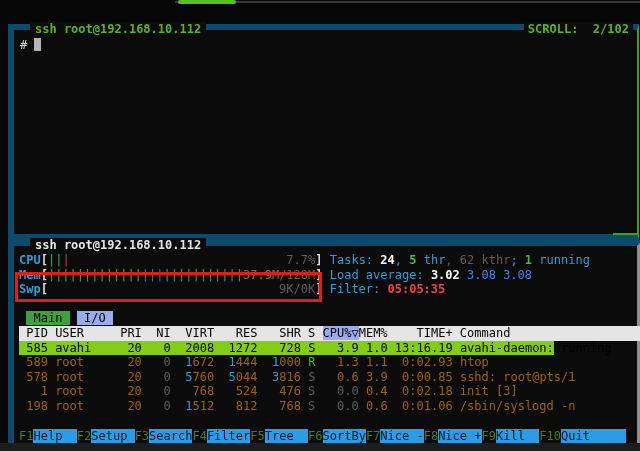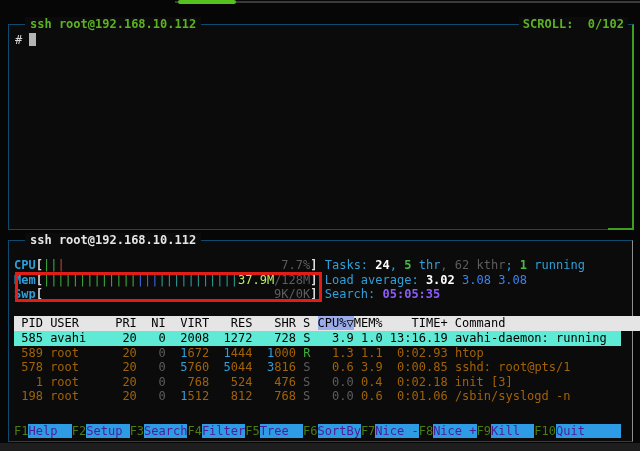--- a/index.html
+++ b/index.html
@@ -1,84 +1,85 @@
 <!DOCTYPE html>
 <html><head>
 <meta charset="utf-8">
 <style>
   html,body{margin:0;padding:0}
   body{width:640px;height:451px;background:#060606;position:relative;overflow:hidden;
        font-family:"DejaVu Sans Mono","Liberation Mono",monospace;font-size:12px}
-  .pane{position:absolute;background:#0b0b0b;border:1px solid #0c4a6e}
+  .pane{position:absolute;background:#0b0b0b;border:6px solid #0c4a6e}
   #pane-shell{left:8px;top:24px;width:623px;height:204px;border-right:2px solid #3f9e1f}
   #pane-htop{left:8px;top:240px;width:623px;height:200px;border-right-color:#8f8f8f}
   .pane-title{position:absolute;top:-8px;left:16px;background:#0b0b0b;padding:0 5px;
               font-weight:bold;white-space:pre}
   #shell-title{color:#5cb321}
   #htop-title{color:#e6e6e6}
   #scroll-ind{position:absolute;top:-8px;right:4px;background:#0b0b0b;padding:0 4px;
               color:#5cb321;font-weight:bold;white-space:pre}
   #green-seg{position:absolute;right:-2px;bottom:-1px;width:26px;height:2px;background:#3f9e1f}
   #shell-line{position:absolute;left:6px;top:8px;color:#d8d8d8;white-space:pre}
   .cursor-block{display:inline-block;width:7px;height:13px;background:#b4b4b4;vertical-align:-2px}
-  #htop-content{position:absolute;left:5px;top:17px;width:612px}
+  #htop-content{position:absolute;left:5px;top:7px;width:612px}
   .tline{white-space:pre;height:14.6px;line-height:14.6px}
   .hdr-line{background:#e5e5e5;width:628px}
   .c-hdr{color:#000}
   .c-hdr-sort{background:#9bacec;color:#000}
-  .row-cursor{background:#5eead4;width:607px}
+  .row-cursor{background:#84cc16;width:535px}
   .row-cursor span{color:#000 !important;font-weight:normal !important}
   .c-mlabel{color:#2f9fd9;font-weight:bold}
   .c-label{color:#2f9fd9}
   .c-bw{color:#ffffff;font-weight:bold}
   .c-g{color:#49bb49;font-weight:bold}
   .c-dim{color:#5d5d5d}
   .c-b2{color:#3b82f6}
-  .c-up{color:#8b5cf6;font-weight:bold}
+  .c-up{color:#ef4444;font-weight:bold}
   .c-bracket{color:#dcdcdc;font-weight:bold}
   .c-bar-green{color:#3fae3f}
   .c-bar-red{color:#c4423a}
   .c-bar-blue{color:#3f6fe0}
   .c-bar-cyan{color:#2f9e96}
-  .c-memtxt{color:#bef264}
+  .c-memtxt{color:#737373}
   .c-w{color:#a16207}
   .c-nb{color:#2f9fd9}
   .c-st-r{color:#3fae3f}
   .c-tab-on{background:#3da23d;color:#000}
   .c-tab-off{background:#9bacec;color:#000}
   .c-fk{color:#4d7c0f}
-  .c-fl{background:#2e9ce4;color:#4c1d95}
+  .c-fl{background:#2e9ce4;color:#0f172a}
   #fkey-bar{position:absolute;left:5px;bottom:3px;white-space:pre;line-height:14px}
   #fkey-bar span{white-space:pre}
   #red-annotation{position:absolute;left:15px;top:272px;width:301px;height:24px;
                   border:3px solid #e01d16;z-index:5;pointer-events:none}
   #video-line{position:absolute;left:175px;top:1px;width:465px;height:2px;background:#3a3a3a}
   #video-progress{position:absolute;left:178px;top:0;width:58px;height:4px;background:#56c01e;border-radius:2px}
   #bottom-strip{position:absolute;left:0;bottom:0;width:640px;height:8px;background:#1d1d1d}
 </style>
 </head>
 <body>
 
 <div id="video-line"></div>
 <div id="video-progress"></div>
 
 <div id="pane-shell" class="pane">
   <span id="shell-title" class="pane-title">ssh root@192.168.10.112</span>
-  <span id="scroll-ind">SCROLL:  0/102</span>
+  <span id="scroll-ind">SCROLL:  2/102</span>
   <div id="shell-line"><span>#</span> <span class="cursor-block"></span></div>
   <div id="green-seg"></div>
 </div>
 
 <div id="pane-htop" class="pane">
   <span id="htop-title" class="pane-title">ssh root@192.168.10.112</span>
   <div id="htop-content">
       <div class="tline"><span class="c-mlabel">CPU</span><span class="c-bracket">[</span><span class="c-bar-green">||</span><span class="c-bar-red">|</span><span>                              </span><span class="c-dim">7.7%</span><span class="c-bracket">]</span><span> </span><span class="c-label">Tasks: </span><span class="c-bw">24</span><span class="c-label">, </span><span class="c-g">5</span><span class="c-label"> thr</span><span class="c-dim">, 62 kthr</span><span class="c-label">; </span><span class="c-g">1</span><span class="c-label"> running</span></div>
       <div class="tline"><span class="c-mlabel">Mem</span><span class="c-bracket">[</span><span class="c-bar-green">|||||||||||||</span><span class="c-bar-blue">|||</span><span class="c-bar-cyan">|||||||||||</span><span></span><span class="c-memtxt">37.9M</span><span class="c-dim">/128M</span><span class="c-bracket">]</span><span> </span><span class="c-label">Load average: </span><span class="c-bw">3.02 </span><span class="c-b2">3.08 </span><span class="c-b2">3.08</span></div>
-      <div class="tline"><span class="c-mlabel">Swp</span><span class="c-bracket">[</span><span>                                </span><span class="c-dim">9K/0K</span><span class="c-bracket">]</span><span> </span><span class="c-label">Search: </span><span class="c-up">05:05:35</span></div>
+      <div class="tline"><span class="c-mlabel">Swp</span><span class="c-bracket">[</span><span>                                </span><span class="c-dim">9K/0K</span><span class="c-bracket">]</span><span> </span><span class="c-label">Filter: </span><span class="c-up">05:05:35</span></div>
       <div class="tline"><span> </span></div>
+      <div class="tline"><span> </span><span class="c-tab-on"> Main </span><span> </span><span class="c-tab-off"> I/O </span></div>
       <div class="tline hdr-line"><span class="c-hdr"> PID</span><span class="c-hdr"> </span><span class="c-hdr">USER     </span><span class="c-hdr">PRI</span><span class="c-hdr"> </span><span class="c-hdr"> NI</span><span class="c-hdr"> </span><span class="c-hdr"> VIRT</span><span class="c-hdr"> </span><span class="c-hdr">  RES</span><span class="c-hdr"> </span><span class="c-hdr">  SHR</span><span class="c-hdr"> </span><span class="c-hdr">S</span><span class="c-hdr"> </span><span class="c-hdr-sort">CPU%▽</span><span class="c-hdr">MEM%</span><span class="c-hdr"> </span><span class="c-hdr">   TIME+</span><span class="c-hdr"> </span><span class="c-hdr">Command</span><span class="c-hdr">                </span></div>
       <div class="tline row-cursor"><span class="c-w"> 585</span><span> </span><span class="c-w">avahi    </span><span class="c-w"> 20</span><span> </span><span class="c-dim">  0</span><span> </span><span class="c-nb"> 2</span><span class="c-w">008</span><span> </span><span class="c-nb"> 1</span><span class="c-w">272</span><span> </span><span class="c-w">  728</span><span> </span><span class="c-dim">S</span><span> </span><span class="c-w">  3.9</span><span class="c-w"> 1.0</span><span> </span><span class="c-w">13:16.19</span><span> </span><span class="c-w">avahi-daemon: running</span><span>  </span></div>
       <div class="tline"><span class="c-w"> 589</span><span> </span><span class="c-w">root     </span><span class="c-w"> 20</span><span> </span><span class="c-dim">  0</span><span> </span><span class="c-nb"> 1</span><span class="c-w">672</span><span> </span><span class="c-nb"> 1</span><span class="c-w">444</span><span> </span><span class="c-nb"> 1</span><span class="c-w">000</span><span> </span><span class="c-st-r">R</span><span> </span><span class="c-w">  1.3</span><span class="c-w"> 1.1</span><span> </span><span class="c-w"> 0:02.93</span><span> </span><span class="c-w">htop</span></div>
       <div class="tline"><span class="c-w"> 578</span><span> </span><span class="c-w">root     </span><span class="c-w"> 20</span><span> </span><span class="c-dim">  0</span><span> </span><span class="c-nb"> 5</span><span class="c-w">760</span><span> </span><span class="c-nb"> 5</span><span class="c-w">044</span><span> </span><span class="c-nb"> 3</span><span class="c-w">816</span><span> </span><span class="c-dim">S</span><span> </span><span class="c-w">  0.6</span><span class="c-w"> 3.9</span><span> </span><span class="c-w"> 0:00.85</span><span> </span><span class="c-w">sshd: root@pts/1</span></div>
       <div class="tline"><span class="c-w">   1</span><span> </span><span class="c-w">root     </span><span class="c-w"> 20</span><span> </span><span class="c-dim">  0</span><span> </span><span class="c-w">  768</span><span> </span><span class="c-w">  524</span><span> </span><span class="c-w">  476</span><span> </span><span class="c-dim">S</span><span> </span><span class="c-dim">  0.0</span><span class="c-w"> 0.4</span><span> </span><span class="c-w"> 0:02.18</span><span> </span><span class="c-w">init [3]</span></div>
       <div class="tline"><span class="c-w"> 198</span><span> </span><span class="c-w">root     </span><span class="c-w"> 20</span><span> </span><span class="c-dim">  0</span><span> </span><span class="c-nb"> 1</span><span class="c-w">512</span><span> </span><span class="c-w">  812</span><span> </span><span class="c-w">  768</span><span> </span><span class="c-dim">S</span><span> </span><span class="c-dim">  0.0</span><span class="c-w"> 0.6</span><span> </span><span class="c-w"> 0:01.06</span><span> </span><span class="c-w">/sbin/syslogd -n</span></div>
     </div>
   <div id="fkey-bar"><span><span class="c-fk">F1</span><span class="c-fl">Help  </span></span><span><span class="c-fk">F2</span><span class="c-fl">Setup </span></span><span><span class="c-fk">F3</span><span class="c-fl">Search</span></span><span><span class="c-fk">F4</span><span class="c-fl">Filter</span></span><span><span class="c-fk">F5</span><span class="c-fl">Tree  </span></span><span><span class="c-fk">F6</span><span class="c-fl">SortBy</span></span><span><span class="c-fk">F7</span><span class="c-fl">Nice -</span></span><span><span class="c-fk">F8</span><span class="c-fl">Nice +</span></span><span><span class="c-fk">F9</span><span class="c-fl">Kill  </span></span><span><span class="c-fk">F10</span><span class="c-fl">Quit     </span></span></div>
 </div>
 

